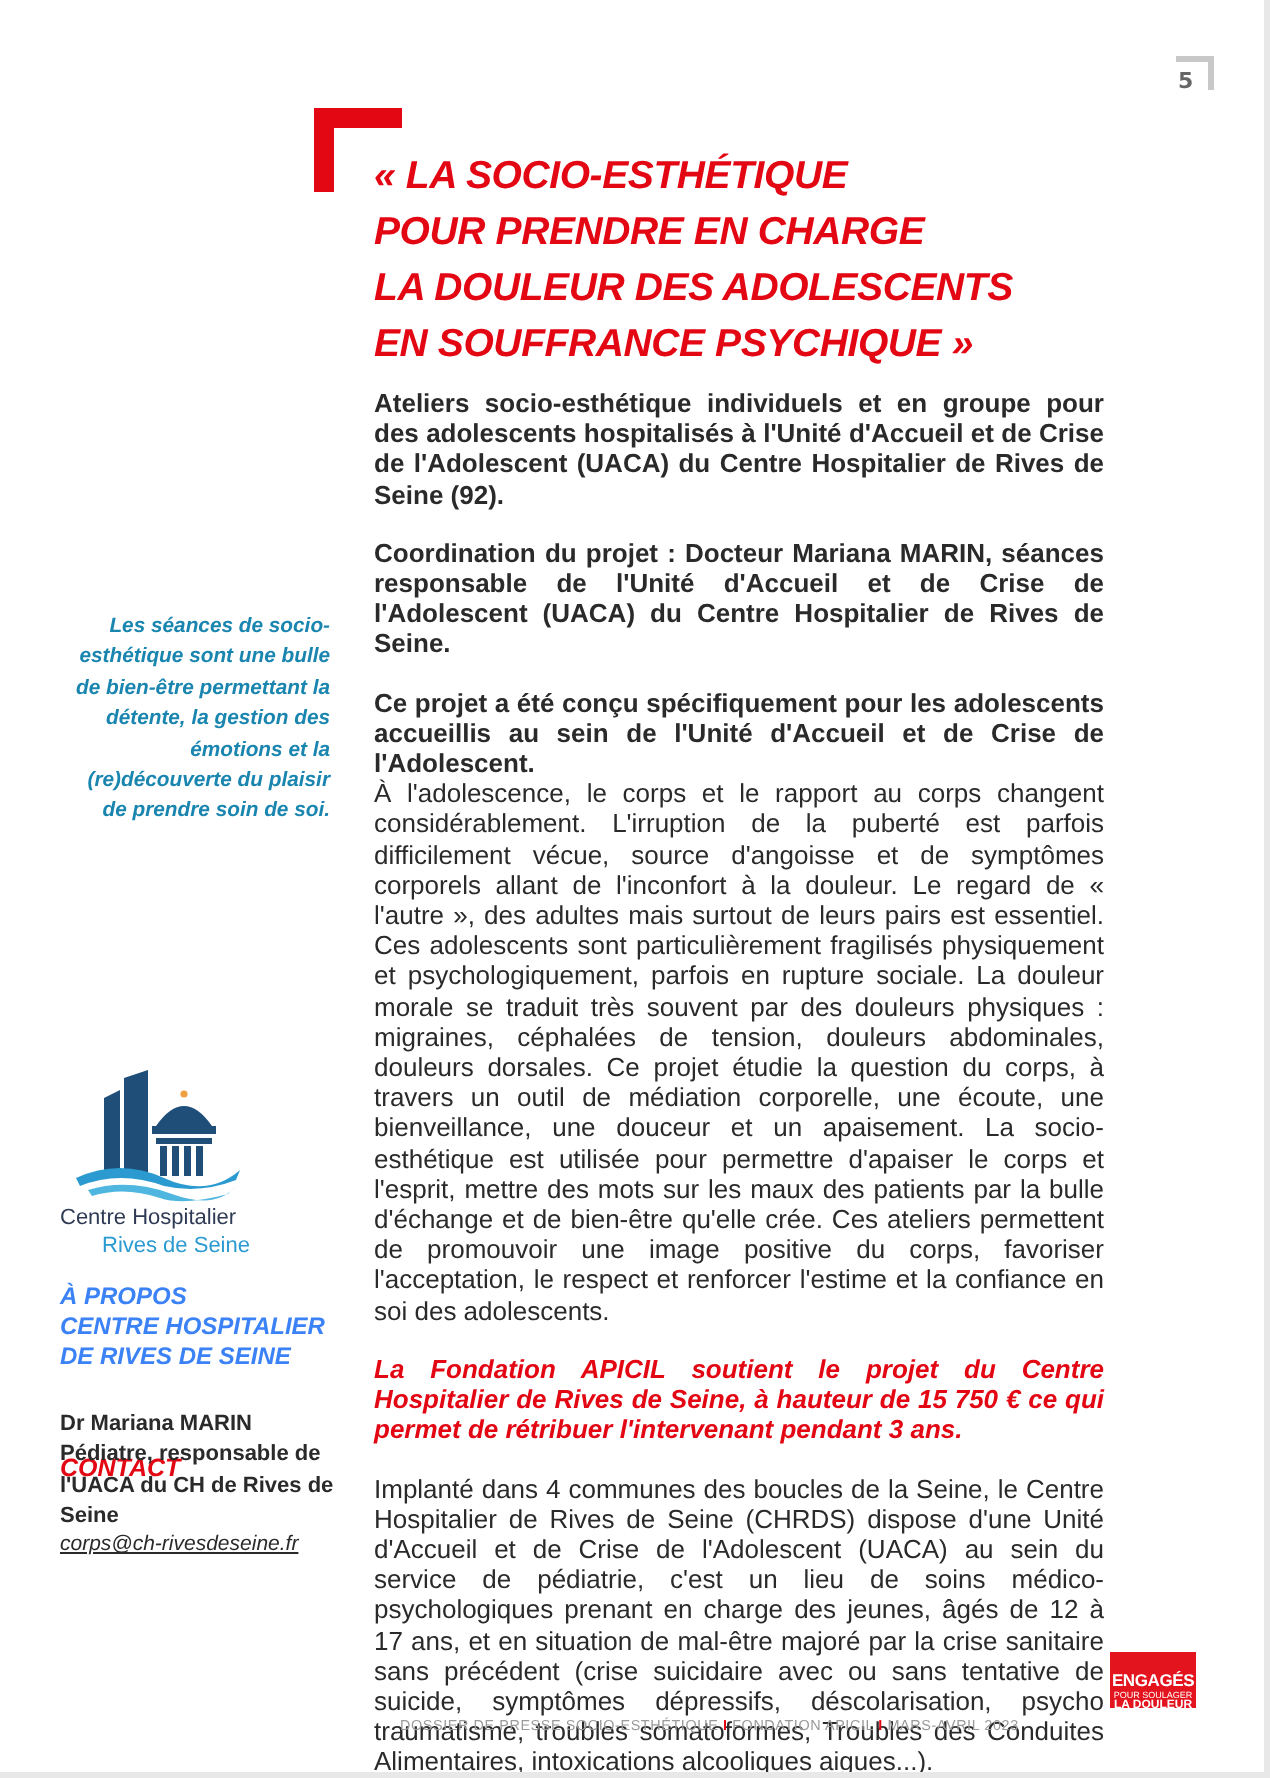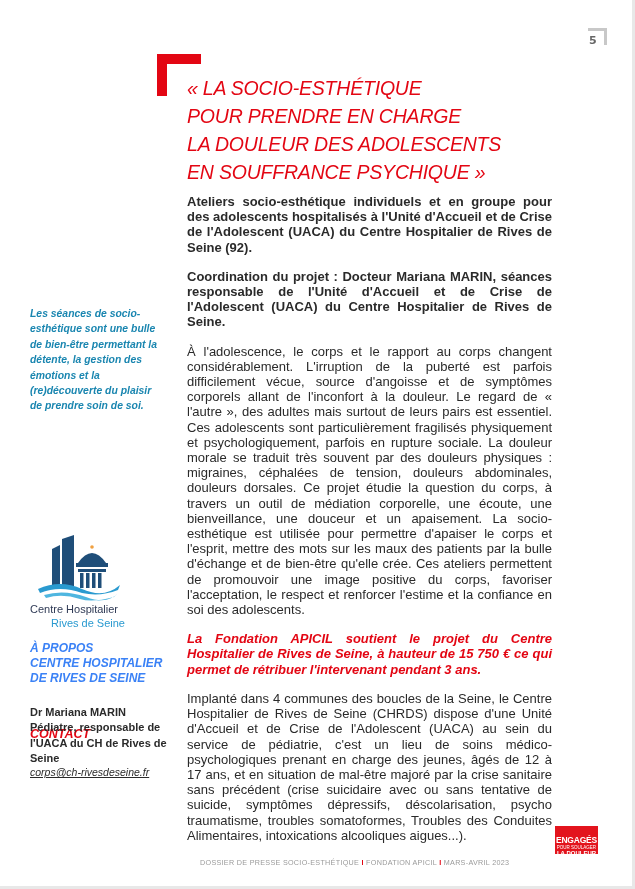--- a/index.html
+++ b/index.html
@@ -5,33 +5,33 @@
   html, body { margin: 0; padding: 0; background: #ffffff; }
   body { width: 635px; height: 889px; position: relative; overflow: hidden;
          font-family: "DejaVu Sans", sans-serif; color: #2a2a2a; }
   .page-num { position: absolute; left: 588px; top: 28px; width: 16px; height: 14px;
               border-top: 3px solid #c8c8c8; border-right: 3px solid #c8c8c8; }
   .page-num span { position: absolute; left: 1px; top: 3px; font-size: 11px; font-weight: bold; color: #666; }
   .corner { position: absolute; left: 157px; top: 54px; width: 44px; height: 42px; }
   .corner .h { position: absolute; left: 0; top: 0; width: 44px; height: 10px; background: #e30613; }
   .corner .v { position: absolute; left: 0; top: 0; width: 10px; height: 42px; background: #e30613; }
   .title { position: absolute; left: 187px; top: 74px; width: 400px; margin: 0;
-           font-family: "Liberation Sans", sans-serif; font-weight: normal; font-style: italic;
+           font-family: "Liberation Sans", sans-serif; font-weight: bold; font-style: italic;
            font-size: 19.5px; line-height: 28px; color: #e30613; letter-spacing: -0.2px; }
   .title div { white-space: nowrap; }
   .main { position: absolute; left: 187px; top: 194px; width: 365px;
           font-family: "Liberation Sans", sans-serif; font-size: 13px; line-height: 15.2px;
           text-align: justify; color: #2a2a2a; }
   .main p { margin: 0; }
   .bold { font-weight: bold; }
   .gap { height: 14px; }
   .red-it { color: #e30613; font-weight: bold; font-style: italic; }
   .sidebar-quote { position: absolute; left: 30px; top: 306px; width: 135px;
           font-family: "Liberation Sans", sans-serif; font-style: italic; font-weight: bold;
-          font-size: 10.4px; line-height: 15.4px; color: #1a86b0; }
+          font-size: 10.4px; line-height: 15.4px; color: #1a86b0; text-align: right; }
   .logo { position: absolute; left: 30px; top: 535px; width: 110px; height: 100px; }
   .logo-text1 { position: absolute; left: 30px; top: 603px; width: 110px; text-align: left;
           font-family: "Liberation Sans", sans-serif; font-size: 11px; color: #2f3a55; }
   .logo-text2 { position: absolute; left: 38px; top: 617px; width: 100px;
           font-family: "Liberation Sans", sans-serif; font-size: 11px; color: #2a9ad0; text-align: center; }
   .about { position: absolute; left: 30px; top: 641px; width: 145px;
           font-family: "Liberation Sans", sans-serif; font-weight: bold; font-style: italic;
           font-size: 12px; line-height: 15px; color: #3b82f6; }
   .contact-title { position: absolute; left: 30px; top: 689px; font-family: "Liberation Sans", sans-serif;
           font-weight: bold; font-style: italic; font-size: 12.5px; color: #e30613; margin-top: 38px; }
@@ -68,20 +68,21 @@
   <div>POUR PRENDRE EN CHARGE</div>
   <div>LA DOULEUR DES ADOLESCENTS</div>
   <div>EN SOUFFRANCE PSYCHIQUE »</div>
 </h1>
 
 <div class="main">
   <p class="bold">Ateliers socio-esthétique individuels et en groupe pour des adolescents hospitalisés à l'Unité d'Accueil et de Crise  de l'Adolescent (UACA) du Centre Hospitalier de Rives de Seine (92).</p>
   <div class="gap"></div>
   <p class="bold">Coordination du projet :  Docteur Mariana MARIN, séances responsable de  l'Unité d'Accueil et de Crise de l'Adolescent (UACA) du Centre Hospitalier de Rives de Seine.</p>
   <div class="gap"></div>
+  <p class="bold">Ce projet a été conçu spécifiquement pour les adolescents accueillis au sein de l'Unité d'Accueil et de Crise de l'Adolescent.</p>
   <p>À l'adolescence, le corps et le rapport au corps changent considérablement. L'irruption de la puberté est parfois difficilement vécue, source d'angoisse et de symptômes corporels allant de l'inconfort à la douleur. Le regard de « l'autre », des adultes mais surtout de leurs pairs est essentiel. Ces adolescents sont particulièrement fragilisés physiquement et psychologiquement, parfois en rupture sociale. La douleur morale se traduit très souvent par des douleurs physiques : migraines, céphalées de tension, douleurs abdominales, douleurs dorsales. Ce projet étudie la question du corps, à travers un outil de médiation corporelle, une écoute, une bienveillance, une douceur et un apaisement. La socio-esthétique est utilisée pour permettre d'apaiser le corps et l'esprit, mettre des mots sur les maux des patients par la bulle d'échange et de bien-être qu'elle crée. Ces ateliers permettent de promouvoir une image positive du corps, favoriser l'acceptation, le respect et renforcer l'estime et la confiance en soi des adolescents.</p>
   <div class="gap"></div>
   <p class="red-it">La Fondation APICIL soutient le projet du Centre Hospitalier de Rives de Seine, à hauteur de 15 750 € ce qui permet de rétribuer l'intervenant pendant 3 ans.</p>
   <div class="gap"></div>
   <p>Implanté dans 4 communes des boucles de la Seine, le Centre Hospitalier de Rives de Seine (CHRDS) dispose d'une Unité d'Accueil et de Crise de l'Adolescent (UACA) au sein du service de pédiatrie, c'est un lieu de soins médico-psychologiques prenant en charge des jeunes, âgés de 12 à 17 ans, et en situation de mal-être majoré par la crise sanitaire sans précédent (crise suicidaire avec ou sans tentative de suicide, symptômes dépressifs, déscolarisation, psycho traumatisme, troubles somatoformes, Troubles des Conduites Alimentaires, intoxications alcooliques aigues...).</p>
 </div>
 
 <div class="sidebar-quote">Les séances de socio-esthétique sont une bulle de bien-être permettant la détente, la gestion des émotions et la (re)découverte du plaisir de prendre soin de soi.</div>
 
 <div class="logo">

